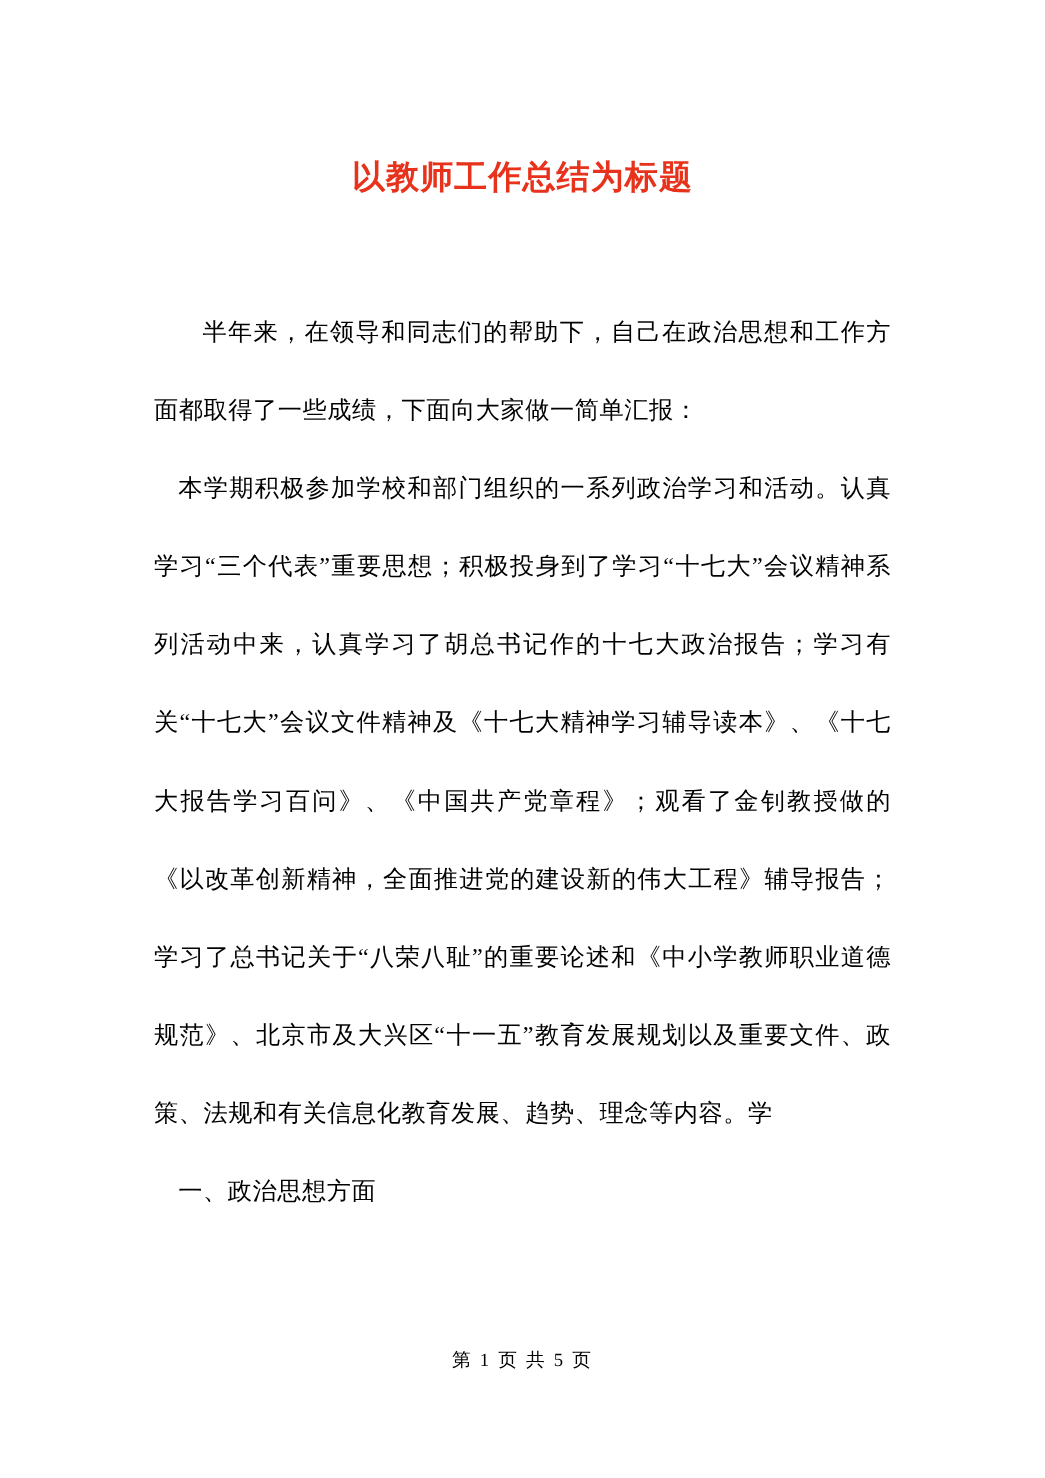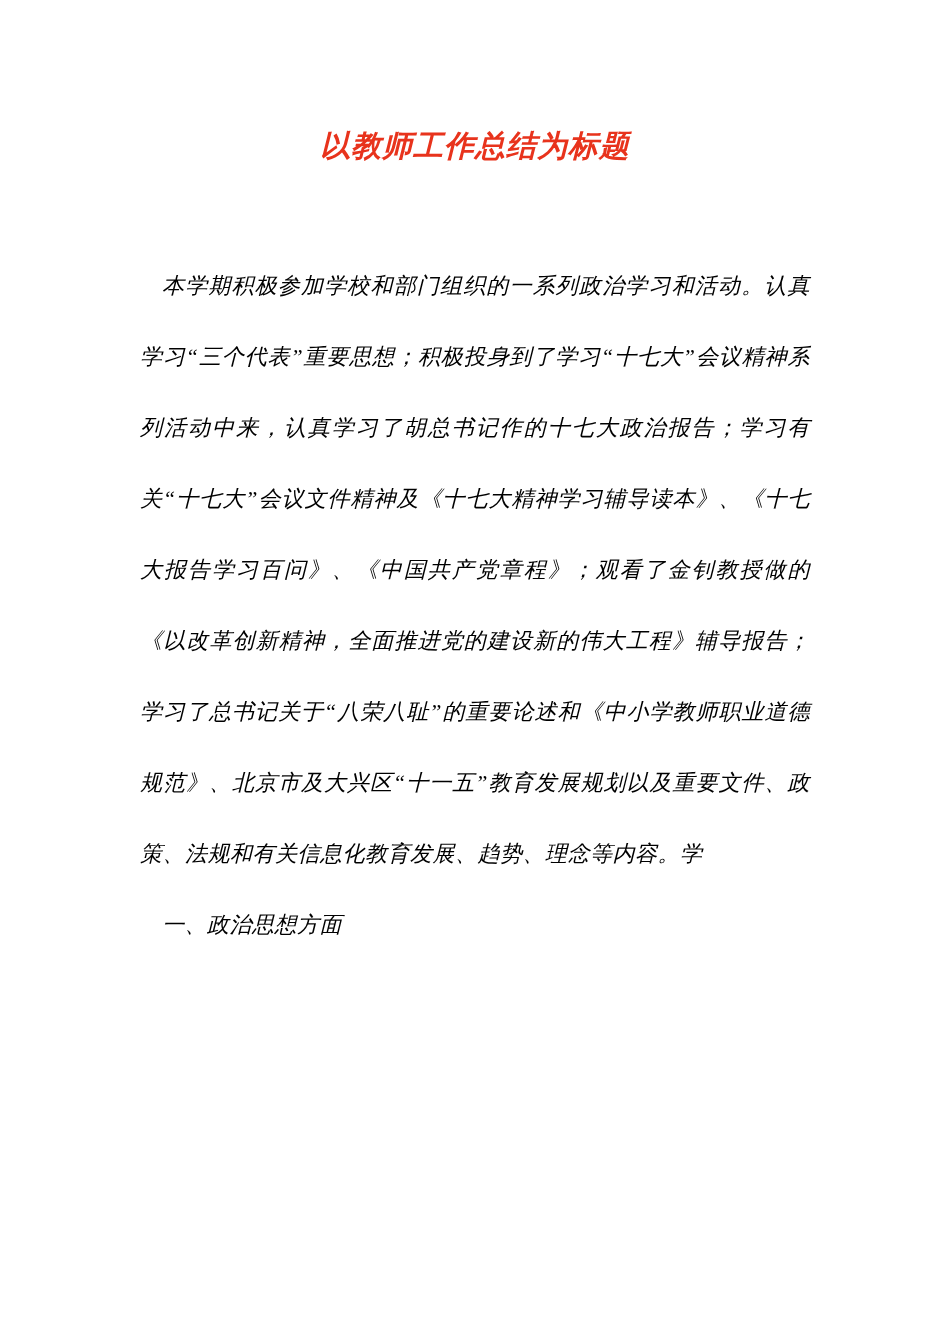--- a/index.html
+++ b/index.html
@@ -12,24 +12,23 @@
     height: 1344px;
     font-family: "Liberation Serif", "DejaVu Serif", serif;
     color: #000000;
     position: relative;
     overflow: hidden;
   }
   .page {
     width: 950px;
     height: 1344px;
     box-sizing: border-box;
-    padding: 0 140px;
+    padding: 16px 140px;
     position: relative;
     background: #ffffff;
-    font-style: italic;
   }
   .doc-title {
     margin: 0;
     padding-top: 128px;
     text-align: center;
     color: #e8331c;
     font-family: "DejaVu Sans", "Liberation Sans", sans-serif;
     font-weight: bold;
     font-size: 30px;
     letter-spacing: 1px;
@@ -66,18 +65,20 @@
   }
 </style>
 </head>
 <body>
 
 <div class="page">
 
   <h1 class="doc-title">以教师工作总结为标题</h1>
 
   <div class="body-block">
+    <p class="para indent2">半年来，在领导和同志们的帮助下，自己在政治思想和工作方面都取得了一些成绩，下面向大家做一简单汇报：</p>
     <p class="para indent1">本学期积极参加学校和部门组织的一系列政治学习和活动。认真学习“三个代表”重要思想；积极投身到了学习“十七大”会议精神系列活动中来，认真学习了胡总书记作的十七大政治报告；学习有关“十七大”会议文件精神及《十七大精神学习辅导读本》、《十七大报告学习百问》、《中国共产党章程》；观看了金钊教授做的《以改革创新精神，全面推进党的建设新的伟大工程》辅导报告；学习了总书记关于“八荣八耻”的重要论述和《中小学教师职业道德规范》、北京市及大兴区“十一五”教育发展规划以及重要文件、政策、法规和有关信息化教育发展、趋势、理念等内容。学</p>
     <p class="para indent1">一、政治思想方面</p>
   </div>
 
+  <div class="footer">第 1 页 共 5 页</div>
 
 </div>
 
 </body></html>

